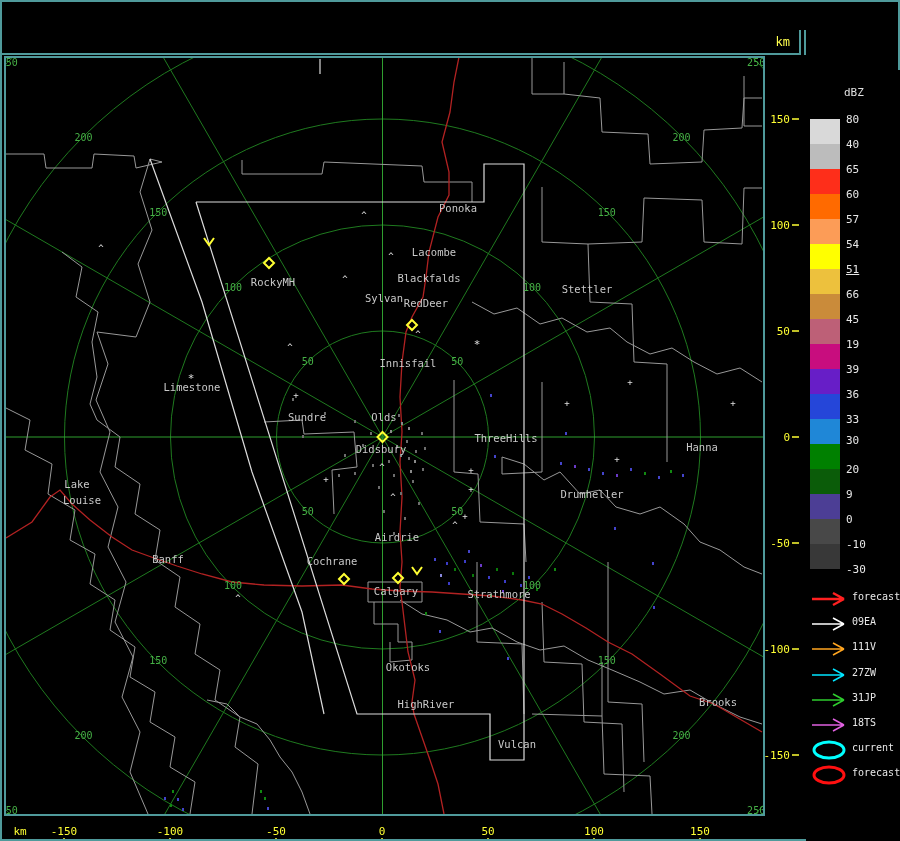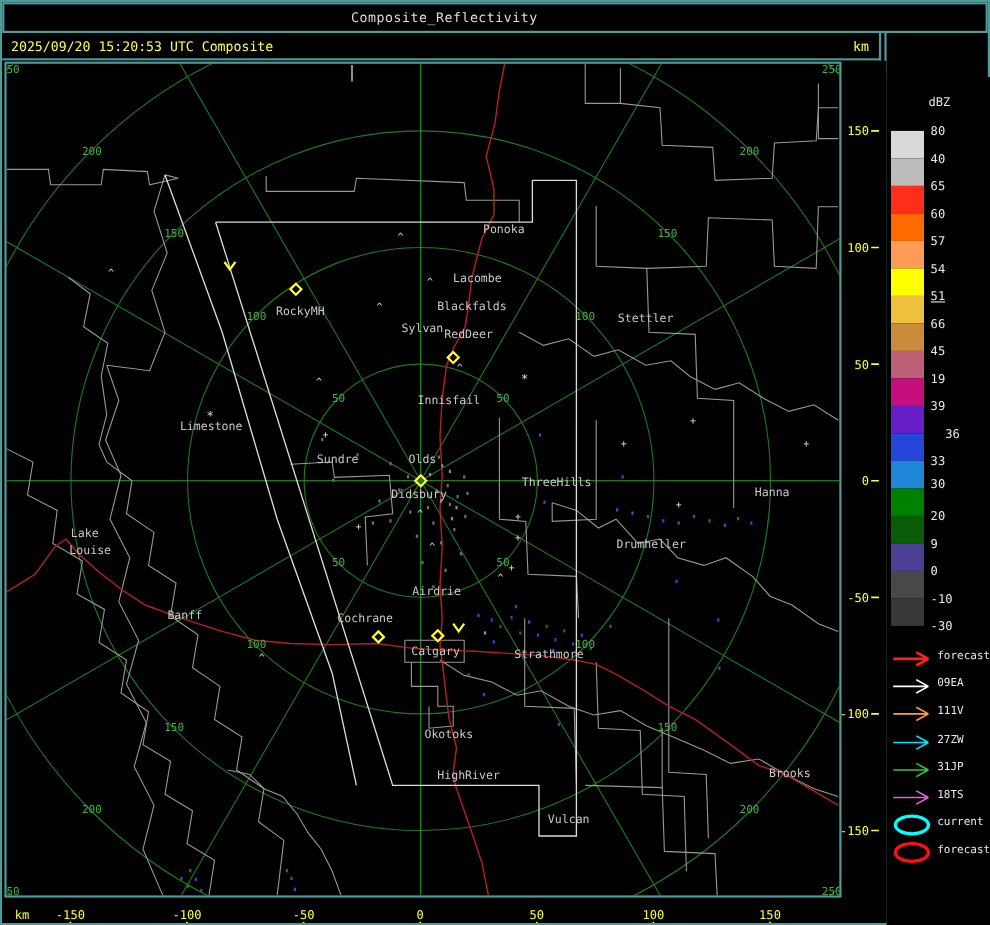--- a/index.html
+++ b/index.html
@@ -26,26 +26,22 @@
   .cb-label { position:absolute; left:40px; width:40px; color:#e8e8e8; font-size:11px; }
   .leg-row { position:absolute; left:2px; width:92px; height:25px; }
   .leg-row svg { position:absolute; left:2px; top:3px; }
   .leg-row .leg-label { position:absolute; left:44px; top:5px; color:#e8e8e8; font-size:10px; }
 </style>
 </head>
 <body>
 
 <div class="screen">
 
-  <div class="titlebar">
-    <span>Composite_Reflectivity</span>
-  </div>
 
   <div class="infobar">
-    <span class="ts">2025/09/20 15:20:53 UTC Composite</span>
     <span class="km">km</span>
   </div>
   <div class="hline"></div>
   <div class="vdivider"></div>
 
   <svg id="map" viewBox="0 53 804 784" xmlns="http://www.w3.org/2000/svg">
       <rect x="0" y="53" width="804" height="784" fill="#000"></rect>
       <defs>
         <clipPath id="plotclip">
           <rect x="4" y="56" width="757" height="756"></rect>
@@ -308,21 +304,21 @@
         <div class="cb-label" style="top: 193px; text-decoration: underline;">51</div>
         <div class="swatch" style="top: 224px; height: 25px; background: rgb(202, 139, 58);"></div>
         <div class="cb-label" style="top: 218px;">66</div>
         <div class="swatch" style="top: 249px; height: 25px; background: rgb(189, 96, 119);"></div>
         <div class="cb-label" style="top: 243px;">45</div>
         <div class="swatch" style="top: 274px; height: 25px; background: rgb(200, 13, 126);"></div>
         <div class="cb-label" style="top: 268px;">19</div>
         <div class="swatch" style="top: 299px; height: 25px; background: rgb(103, 30, 199);"></div>
         <div class="cb-label" style="top: 293px;">39</div>
         <div class="swatch" style="top: 324px; height: 25px; background: rgb(37, 70, 217);"></div>
-        <div class="cb-label" style="top: 318px; text-align: center;">36</div>
+        <div class="cb-label" style="top: 318px;">36</div>
         <div class="swatch" style="top: 349px; height: 25px; background: rgb(31, 135, 215);"></div>
         <div class="cb-label" style="top: 343px;">33</div>
         <div class="swatch" style="top: 374px; height: 25px; background: rgb(0, 128, 0);"></div>
         <div class="cb-label" style="top: 364px;">30</div>
         <div class="swatch" style="top: 399px; height: 25px; background: rgb(11, 92, 9);"></div>
         <div class="cb-label" style="top: 393px;">20</div>
         <div class="swatch" style="top: 424px; height: 25px; background: rgb(76, 62, 149);"></div>
         <div class="cb-label" style="top: 418px;">9</div>
         <div class="swatch" style="top: 449px; height: 25px; background: rgb(72, 72, 72);"></div>
         <div class="cb-label" style="top: 443px;">0</div>

